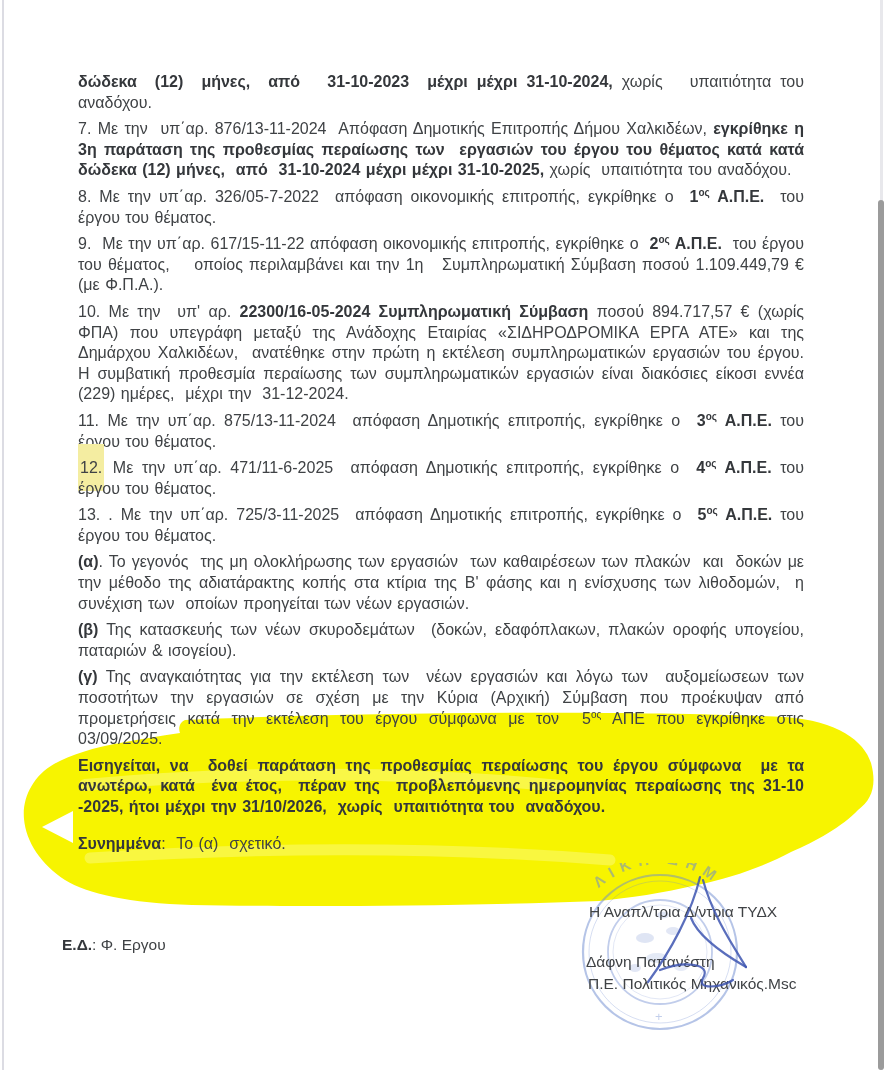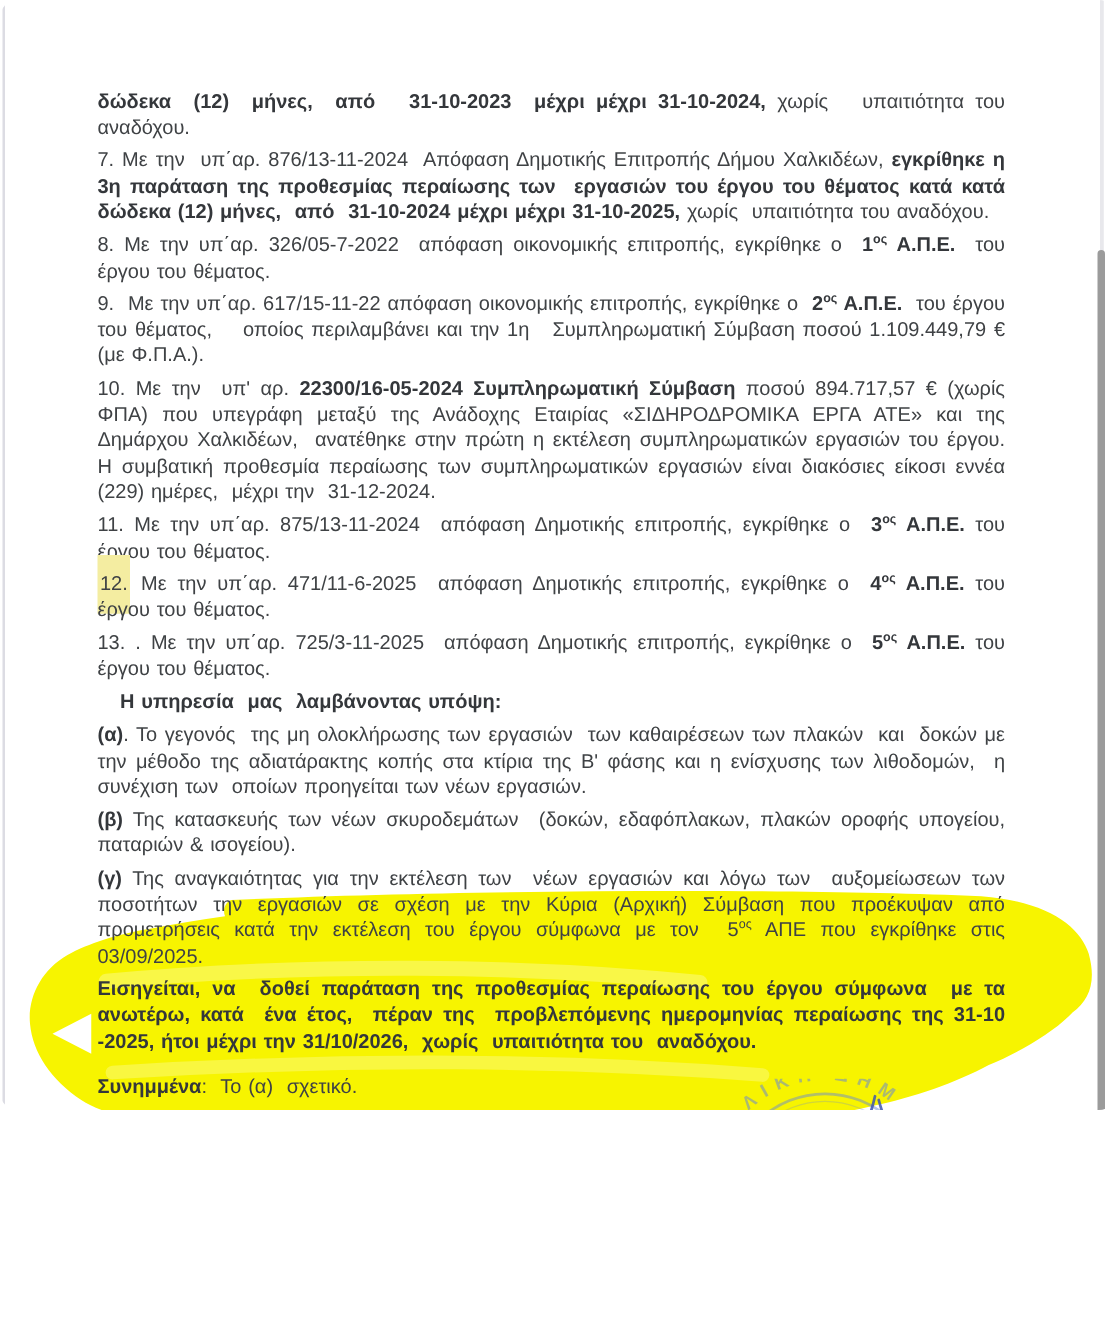--- a/index.html
+++ b/index.html
@@ -1,19 +1,18 @@
 <!DOCTYPE html>
 <html style="--text: #3f4245; --bold-text: #34373b; --highlight: #f7f400; --pale-highlight: #f4eda1; --stamp-blue: #6c89cf; --signature-blue: #3d55b0; --scrollbar-thumb: #9b9b9b;"><head>
 <meta charset="utf-8">
 <style>
   html,body{margin:0;padding:0;background:#ffffff;}
   .page{
-    position:relative;width:893px;height:888px;background:#fff;overflow:hidden;
+    position:relative;width:893px;height:1070px;background:#fff;overflow:hidden;
     font-family:"Liberation Sans","DejaVu Sans",sans-serif;
-    border-radius:14px;
   }
   .page-edge{position:absolute;left:2px;top:0;height:100%;width:2px;background:#dcdce3;}
   .hl-layer{position:absolute;left:0;top:0;z-index:1;pointer-events:none;}
   .content{position:absolute;left:78px;top:72px;width:726px;z-index:2;}
   .content p{
     margin:0 0 6px;font-size:16px;line-height:20.6px;text-align:justify;
     color:var(--text,#3f4245);word-spacing:1px;white-space:pre-wrap;
   }
   .content p.heading{text-indent:18px;text-align:left;}
   .content p.mt-lg{margin-top:16px;text-align:left;}
@@ -66,21 +65,20 @@
 
   <div class="content">
       <p><span class="b">δώδεκα  (12)  μήνες,  από   31-10-2023  μέχρι μέχρι 31-10-2024,</span><span> χωρίς   υπαιτιότητα του αναδόχου.</span></p>
       <p><span>7. Με την  υπ΄αρ. 876/13-11-2024  Απόφαση Δημοτικής Επιτροπής Δήμου Χαλκιδέων, </span><span class="b">εγκρίθηκε η 3η παράταση της προθεσμίας περαίωσης των  εργασιών του έργου του θέματος κατά κατά δώδεκα (12) μήνες,  από  31-10-2024 μέχρι μέχρι 31-10-2025,</span><span> χωρίς  υπαιτιότητα του αναδόχου.</span></p>
       <p><span>8. Με την υπ΄αρ. 326/05-7-2022  απόφαση οικονομικής επιτροπής, εγκρίθηκε ο  </span><span class="b">1</span><sup class="b">ος</sup><span class="b"> Α.Π.Ε.</span><span>  του έργου του θέματος.</span></p>
       <p><span>9.  Με την υπ΄αρ. 617/15-11-22 απόφαση οικονομικής επιτροπής, εγκρίθηκε ο  </span><span class="b">2</span><sup class="b">ος</sup><span class="b"> Α.Π.Ε.</span><span>  του έργου του θέματος,    οποίος περιλαμβάνει και την 1η   Συμπληρωματική Σύμβαση ποσού 1.109.449,79 €  (με Φ.Π.Α.).</span></p>
       <p><span>10. Με την  υπ' αρ. </span><span class="b">22300/16-05-2024 Συμπληρωματική Σύμβαση</span><span> ποσού 894.717,57 € (χωρίς ΦΠΑ) που υπεγράφη μεταξύ της Ανάδοχης Εταιρίας «ΣΙΔΗΡΟΔΡΟΜΙΚΑ ΕΡΓΑ ΑΤΕ» και της Δημάρχου Χαλκιδέων,  ανατέθηκε στην πρώτη η εκτέλεση συμπληρωματικών εργασιών του έργου. Η συμβατική προθεσμία περαίωσης των συμπληρωματικών εργασιών είναι διακόσιες είκοσι εννέα (229) ημέρες,  μέχρι την  31-12-2024.</span></p>
       <p><span>11. Με την υπ΄αρ. 875/13-11-2024  απόφαση Δημοτικής επιτροπής, εγκρίθηκε ο  </span><span class="b">3</span><sup class="b">ος</sup><span class="b"> Α.Π.Ε.</span><span> του έργου του θέματος.</span></p>
       <p><span class="hl-pale">12.</span><span> Με την υπ΄αρ. 471/11-6-2025  απόφαση Δημοτικής επιτροπής, εγκρίθηκε ο  </span><span class="b">4</span><sup class="b">ος</sup><span class="b"> Α.Π.Ε.</span><span> του έργου του θέματος.</span></p>
       <p><span>13. . Με την υπ΄αρ. 725/3-11-2025  απόφαση Δημοτικής επιτροπής, εγκρίθηκε ο  </span><span class="b">5</span><sup class="b">ος</sup><span class="b"> Α.Π.Ε.</span><span> του έργου του θέματος.</span></p>
-      <p class="heading"><span class="b">Η υπηρεσία  μας  λαμβάνοντας υπόψη:</span></p>
       <p><span class="b">(α)</span><span>. Το γεγονός  της μη ολοκλήρωσης των εργασιών  των καθαιρέσεων των πλακών  και  δοκών με την μέθοδο της αδιατάρακτης κοπής στα κτίρια της Β' φάσης και η ενίσχυσης των λιθοδομών,  η συνέχιση των  οποίων προηγείται των νέων εργασιών.</span></p>
       <p><span class="b">(β)</span><span> Της κατασκευής των νέων σκυροδεμάτων  (δοκών, εδαφόπλακων, πλακών οροφής υπογείου, παταριών &amp; ισογείου).</span></p>
       <p><span class="b">(γ)</span><span> Της αναγκαιότητας για την εκτέλεση των  νέων εργασιών και λόγω των  αυξομείωσεων των ποσοτήτων την εργασιών σε σχέση με την Κύρια (Αρχική) Σύμβαση που προέκυψαν από προμετρήσεις κατά την εκτέλεση του έργου σύμφωνα με τον  </span><span>5</span><sup class="r">ος</sup><span> ΑΠΕ που εγκρίθηκε στις 03/09/2025.</span></p>
       <p><span class="b">Εισηγείται, να  δοθεί παράταση της προθεσμίας περαίωσης του έργου σύμφωνα  με τα ανωτέρω, κατά  ένα έτος,  πέραν της  προβλεπόμενης ημερομηνίας περαίωσης της 31-10 -2025, ήτοι μέχρι την 31/10/2026,  χωρίς  υπαιτιότητα του  αναδόχου.</span></p>
       <p class="mt-lg"><span class="b">Συνημμένα</span><span>:  Το (α)  σχετικό.</span></p>
     </div>
 
   <div class="sig-role">Η Αναπλ/τρια Δ/ντρια ΤΥΔΧ</div>
   <div class="ed-line"><span class="b">Ε.Δ.</span><span>: Φ. Εργου</span></div>
   <div class="sig-name">Δάφνη  Παπανέστη</div>

